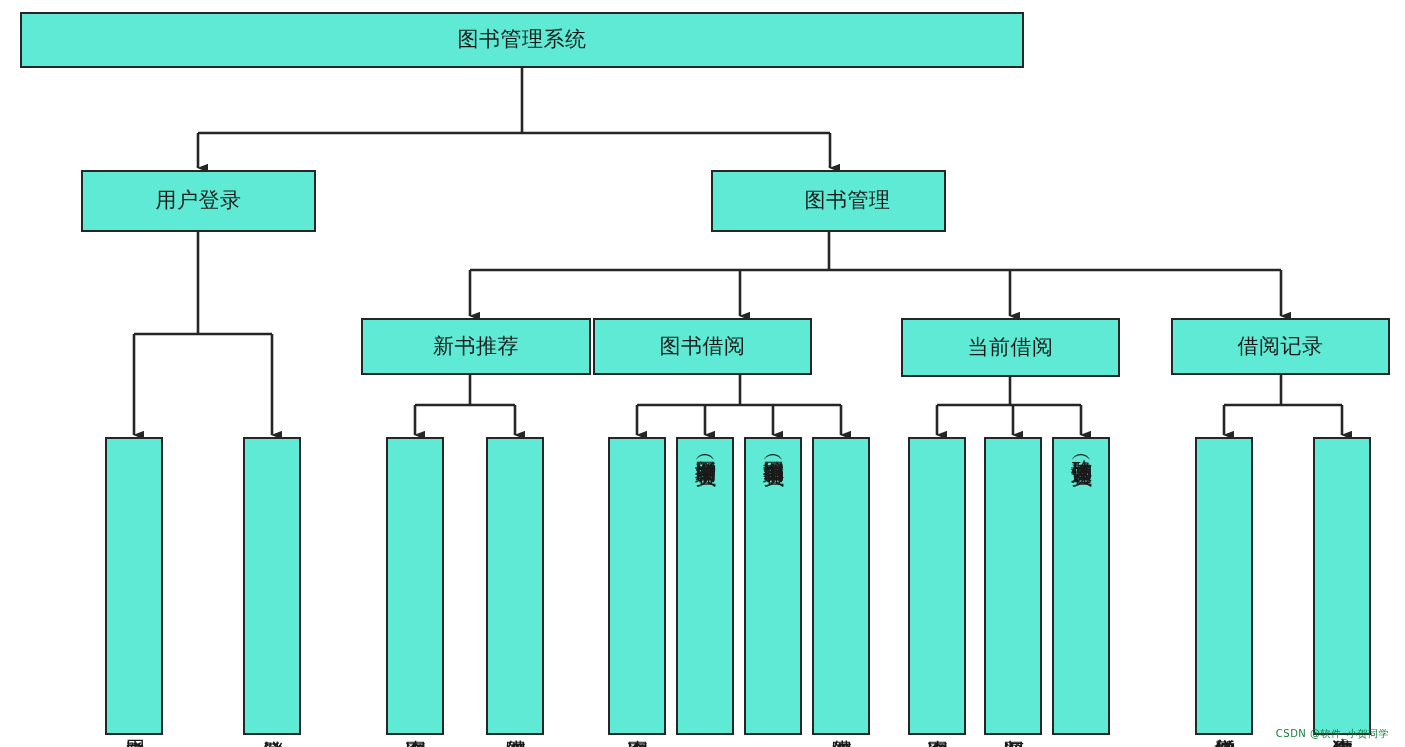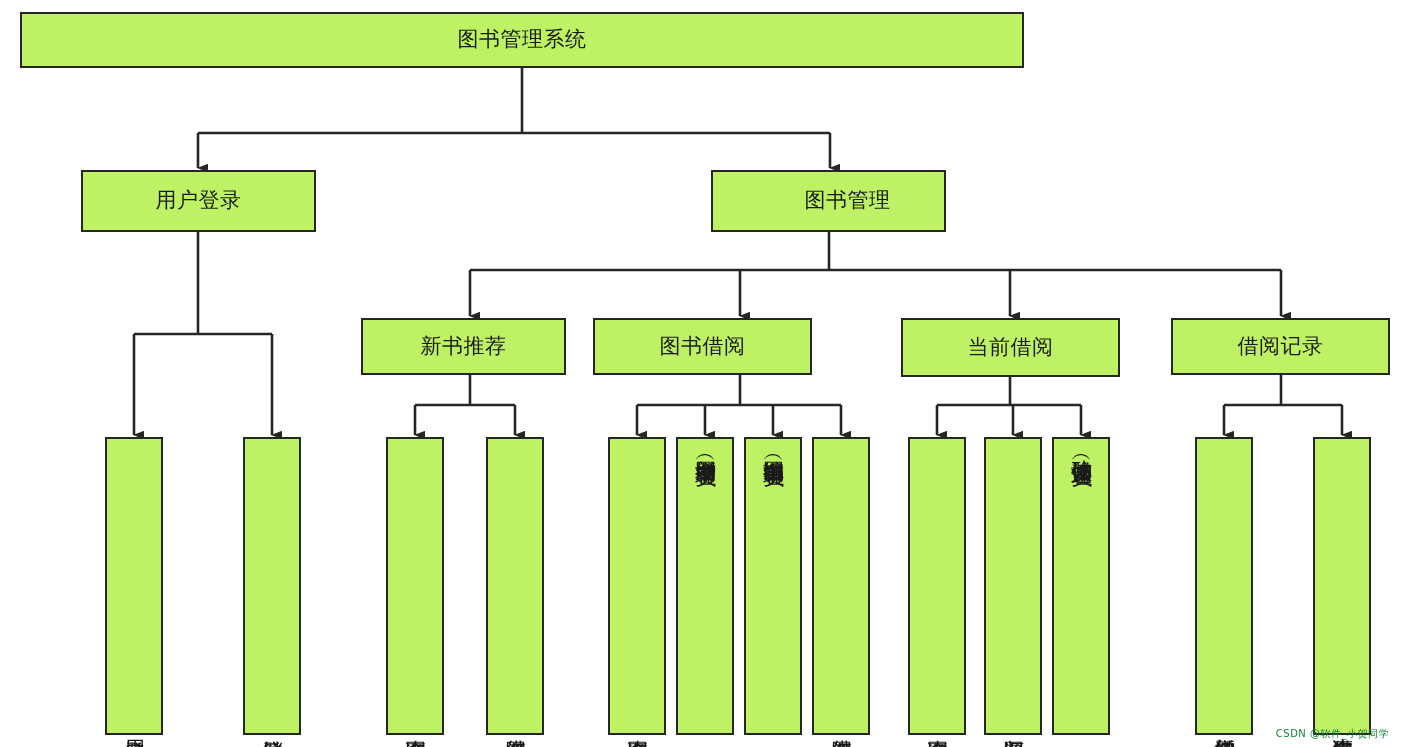--- a/index.html
+++ b/index.html
@@ -20,21 +20,21 @@
     left: 0;
     top: 0;
     width: 1405px;
     height: 747px;
     pointer-events: none;
   }
   .node {
     position: absolute;
     box-sizing: border-box;
     border: 2px solid #262626;
-    background: #bef264;
+    background: #5eead4;
     display: flex;
     align-items: center;
     justify-content: center;
     color: #1a1a1a;
     text-align: right;
   }
   .node.h {
     font-size: 21px;
     line-height: 1.1;
     letter-spacing: 0.5px;
@@ -121,21 +121,21 @@
     <span>图书管理系统</span>
   </div>
 
   <div class="node h" style="left:81px; top:170px; width:235px; height:62px;">
     <span>用户登录</span>
   </div>
   <div class="node h" style="left:711px; top:170px; width:235px; height:62px;padding-left:38px;">
     <span>图书管理</span>
   </div>
 
-  <div class="node h" style="left:361px; top:318px; width:205px; height:57px;">
+  <div class="node h" style="left:361px; top:318px; width:230px; height:57px;">
     <span>新书推荐</span>
   </div>
   <div class="node h" style="left:593px; top:318px; width:219px; height:57px;">
     <span>图书借阅</span>
   </div>
   <div class="node h" style="left:901px; top:318px; width:219px; height:59px;">
     <span>当前借阅</span>
   </div>
   <div class="node h" style="left:1171px; top:318px; width:219px; height:57px;">
     <span>借阅记录</span>

